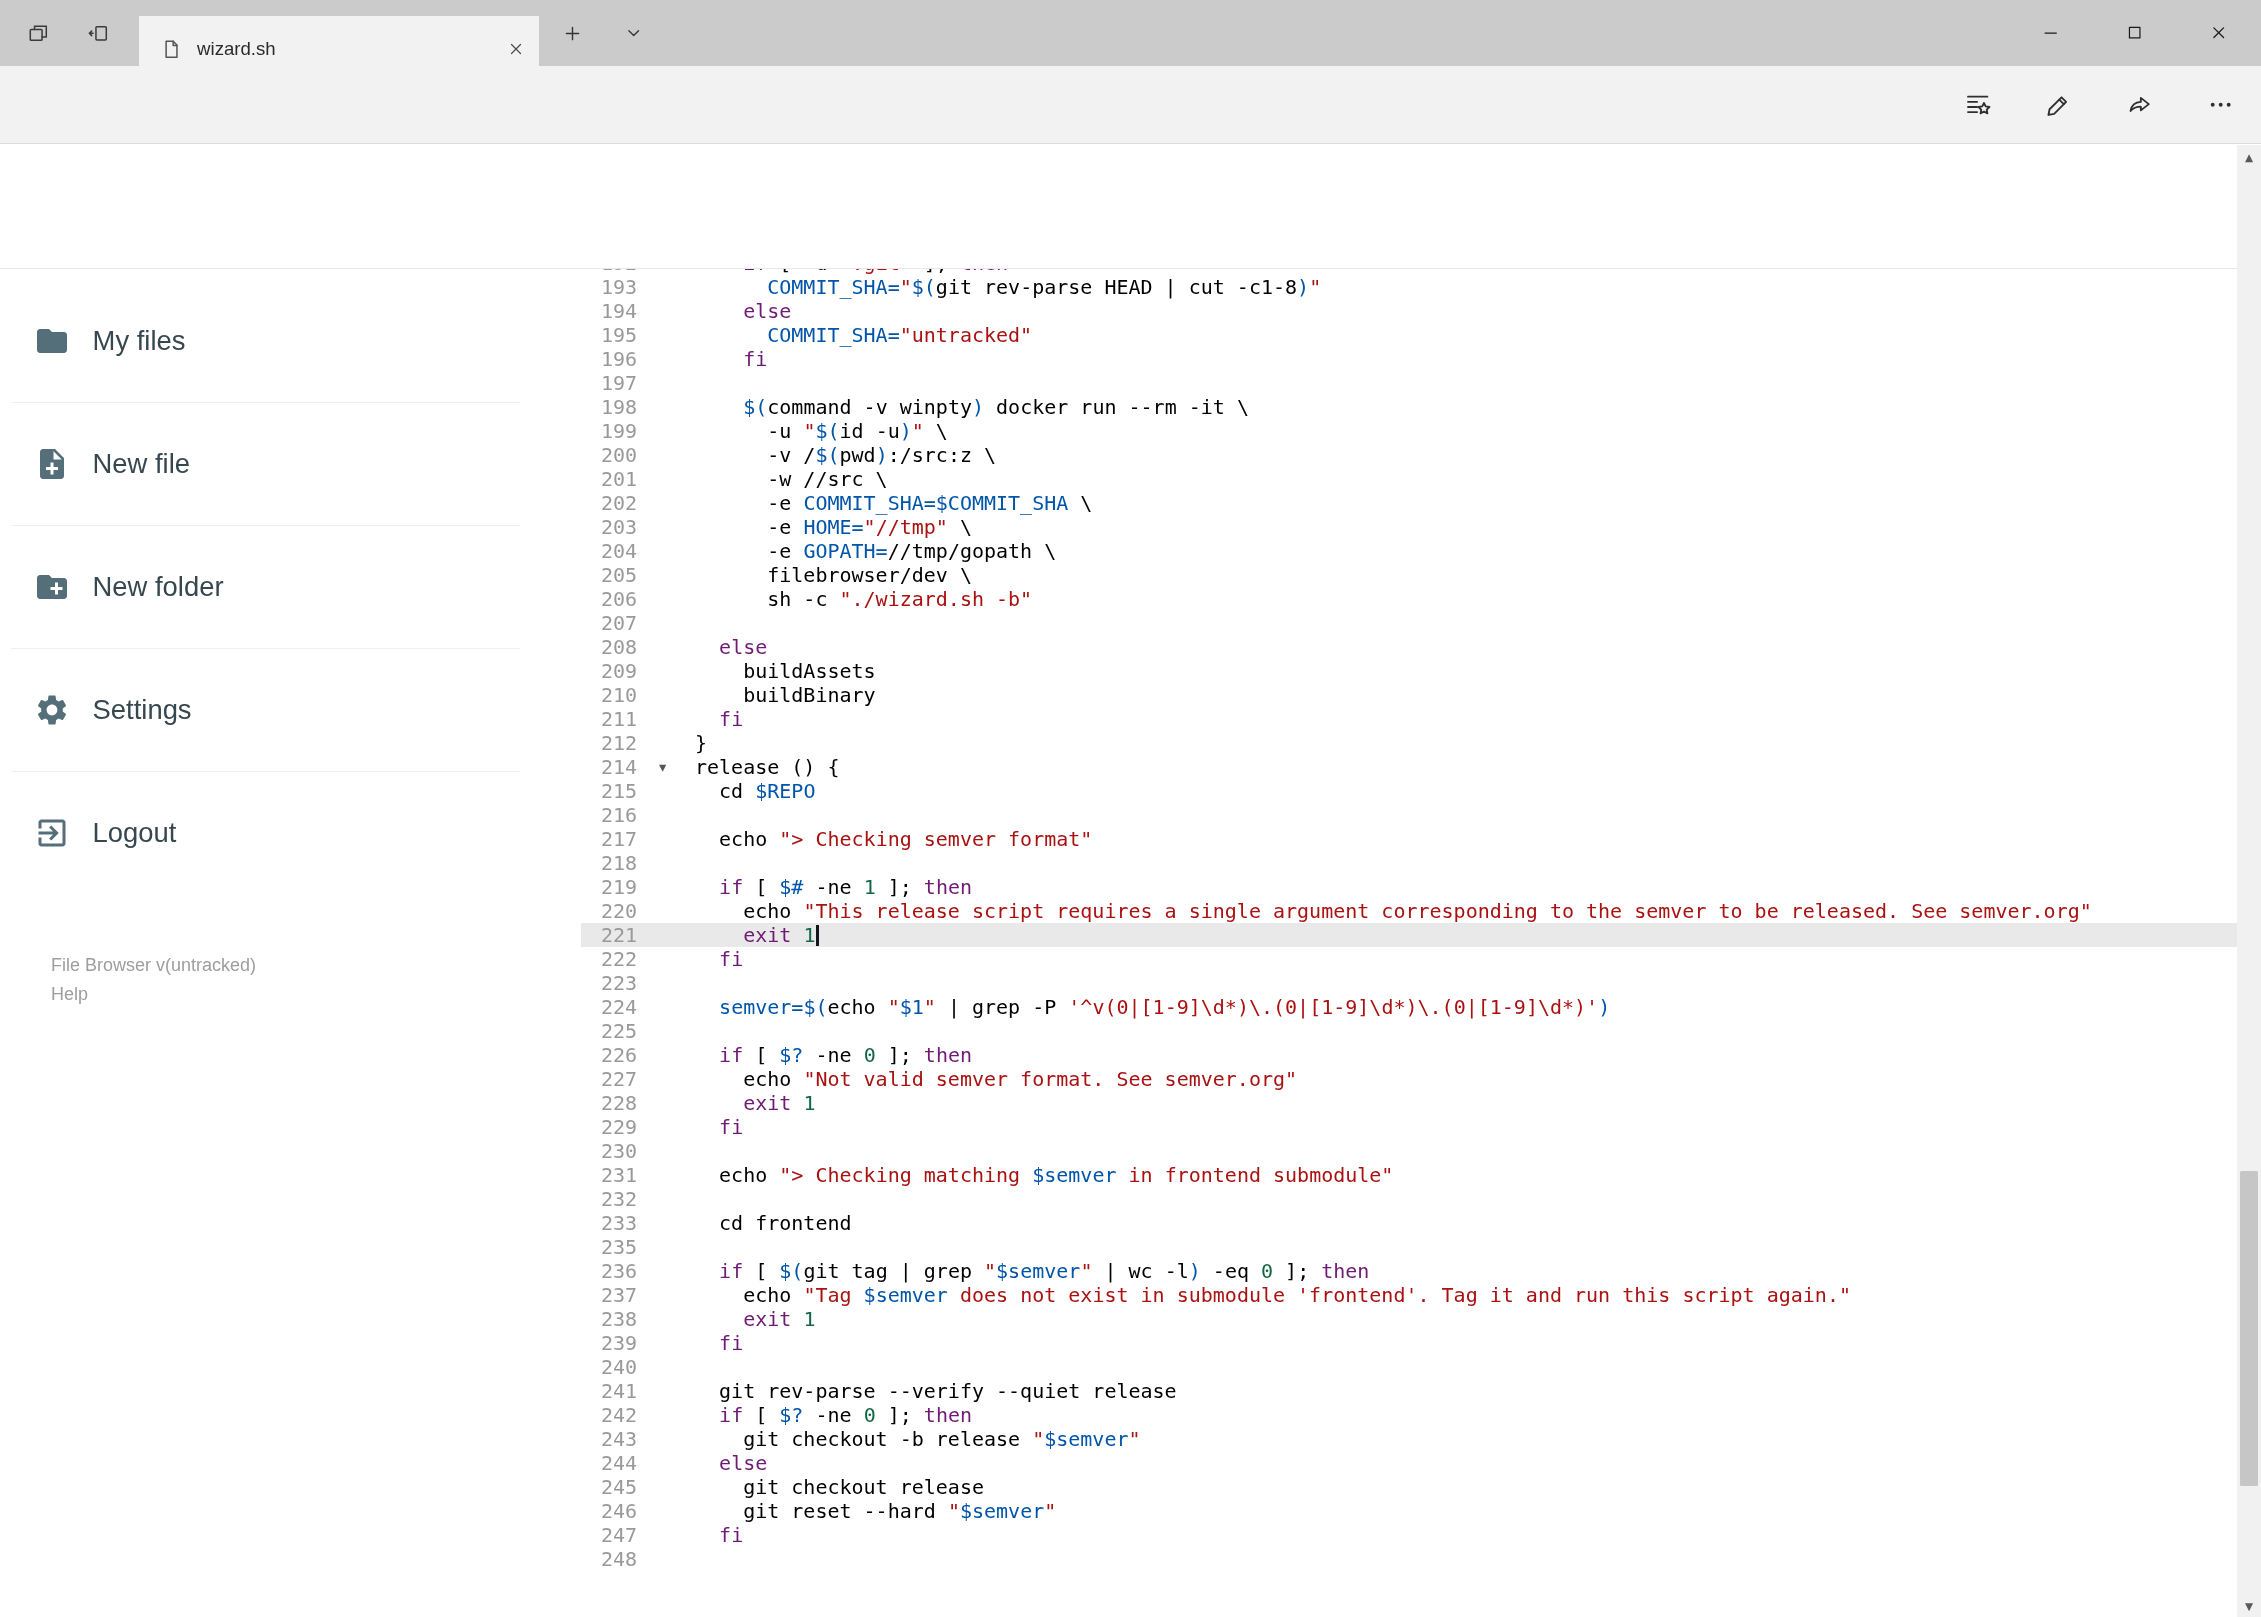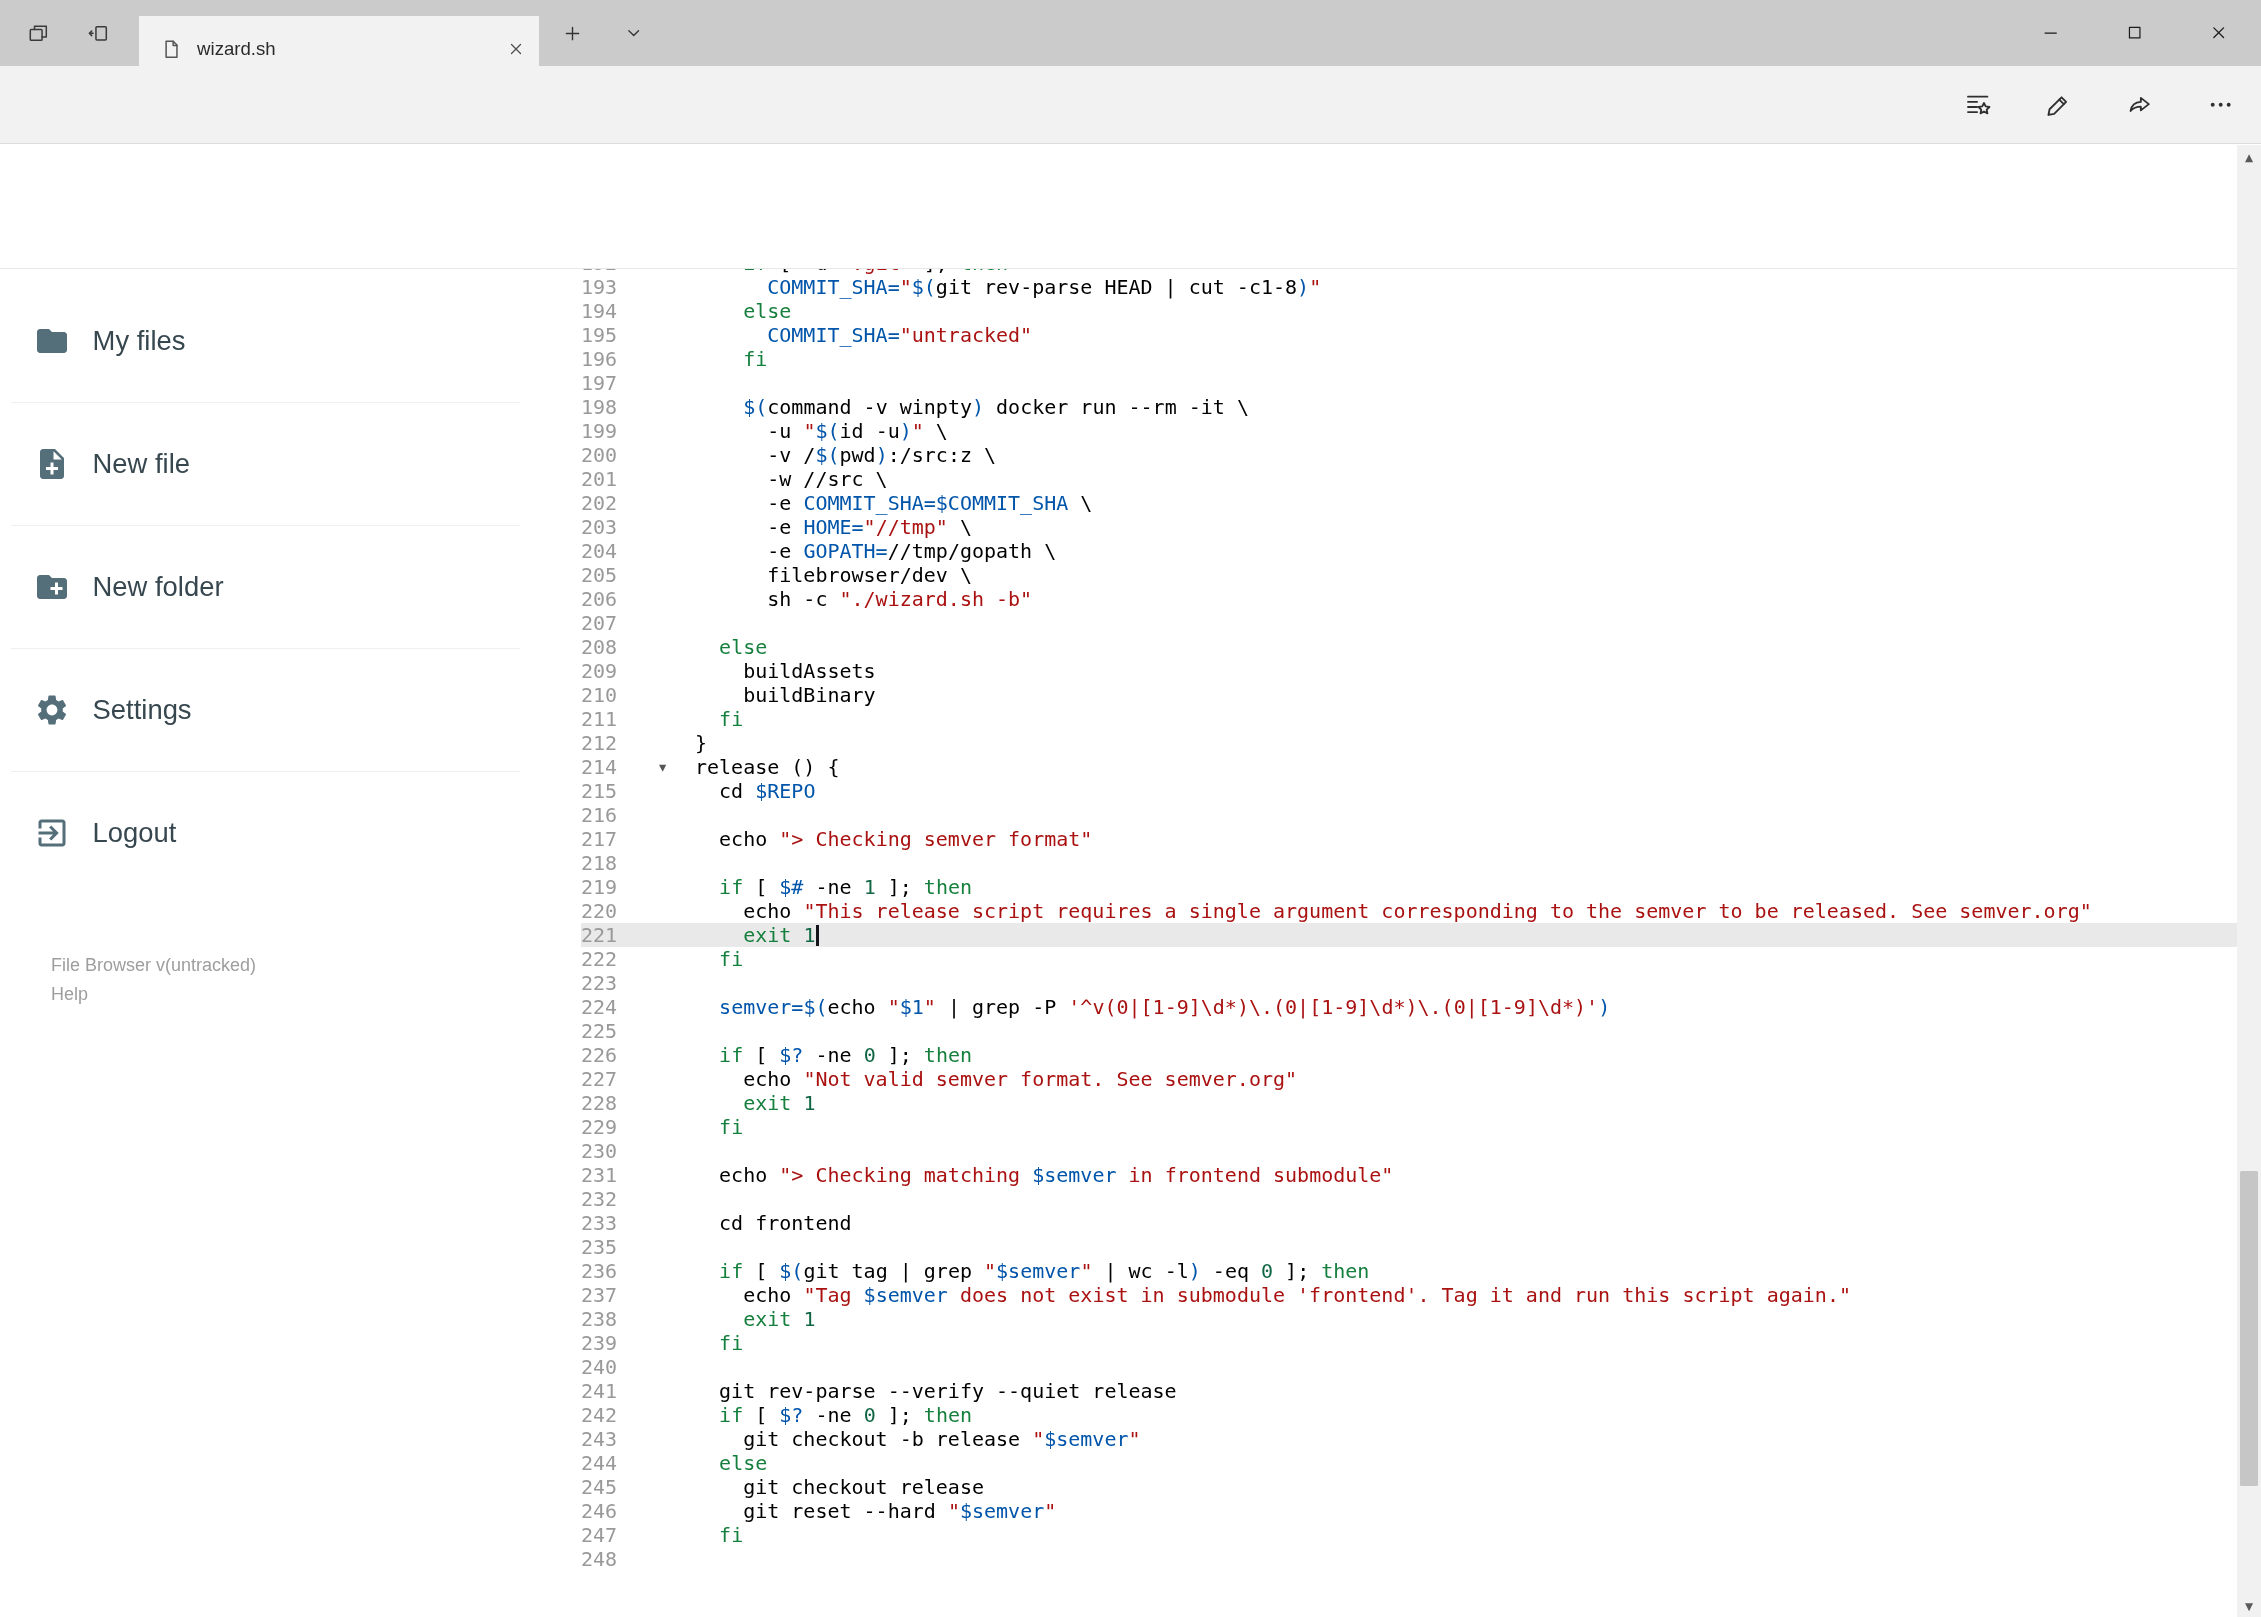--- a/index.html
+++ b/index.html
@@ -73,34 +73,34 @@
   .sb-icon svg { width:100%; height:100%; }
   .sb-label { font-size:27.4px; color:#37474f; }
   .sb-footer { position:absolute; left:51px; top:682px; font-size:18px; color:#9e9e9e; line-height:29px; }
 
   
   .editor { position:absolute; left:581px; top:269px; width:1656px; height:1348px; background:#fff; overflow:hidden; }
   .cm-content { position:absolute; left:0; top:-18px; right:0;
                 font-family:"DejaVu Sans Mono", monospace; font-size:20px; line-height:24px; }
   .cm-row { display:flex; height:24px; }
   .cm-row.active { background:#e9e9e9; }
-  .cm-gutter { position:relative; width:93px; flex:none; text-align:left; padding-right:17px; }
+  .cm-gutter { position:relative; width:93px; flex:none; text-align:center; padding-right:17px; }
   .fold { position:absolute; left:78px; top:0px; font-size:14.5px; color:#555; font-family:"DejaVu Sans",sans-serif; }
   .cm-code { white-space:pre; padding-left:21px; }
   .caret { display:inline-block; width:2.4px; height:21px; background:#15141a; margin-left:0.8px; vertical-align:-4px; }
 
   
   .scrollbar { position:absolute; right:0; top:145px; width:24px; height:1473px; background:#f1f1f1; }
   .sb-arrow { position:absolute; left:0; width:24px; height:24px; display:flex; align-items:center; justify-content:center;
               font-size:10.5px; color:#5a5a5a; font-family:"DejaVu Sans",sans-serif; }
   .sb-arrow.up { top:0; }
   .sb-arrow.down { bottom:0; }
   .sb-thumb { position:absolute; left:3.2px; width:18px; top:1026px; height:315px; background:#c6c6c6; border-radius:1.6px; }
 </style>
-<style>.tk-p{color:#000000}.tk-k{color:#15803d}.tk-s{color:#aa1111}.tk-v{color:#0055aa}.tk-n2{color:#116644}.cm-gutter{color:#999999}</style></head>
+<style>.tk-p{color:#000000}.tk-k{color:#701a75}.tk-s{color:#aa1111}.tk-v{color:#0055aa}.tk-n2{color:#116644}.cm-gutter{color:#999999}</style></head>
 <body>
 
 <div class="tabstrip">
   <div id="tabstrip-btns">
       <div class="ts-btn" style="left: 14.5px;">
         <span style="display:flex;width:22.6px;height:22.6px">
           <svg viewBox="0 0 24 24" fill="none" stroke="currentColor" stroke-width="1.6" stroke-linecap="round" stroke-linejoin="round">
             <rect x="3.5" y="8" width="12.5" height="11.5" rx="1"></rect>
             <path d="M8 8V4.5h12.5V16H16"></path>
           </svg>

